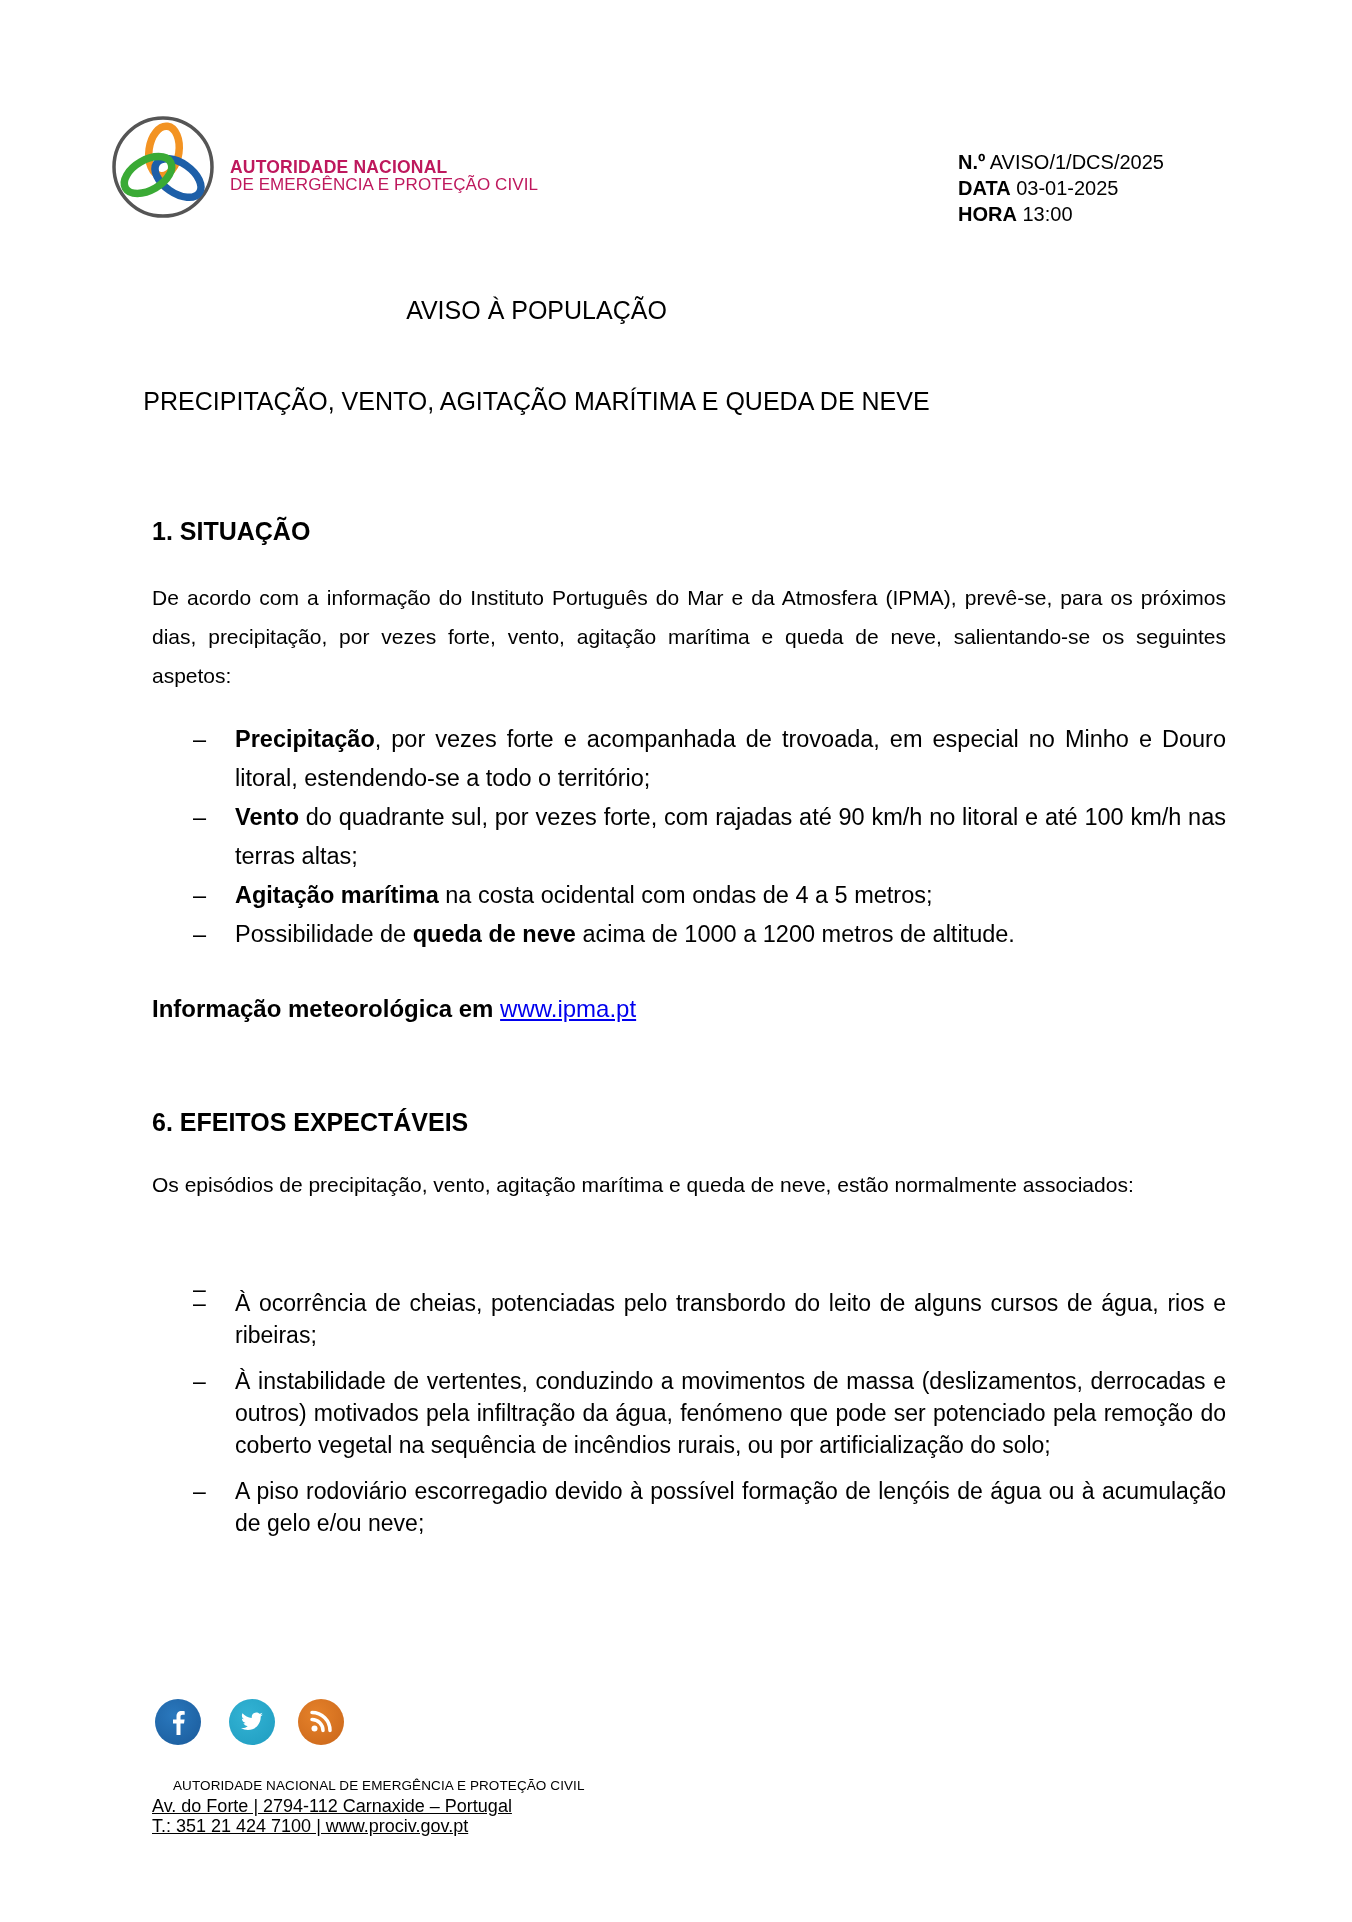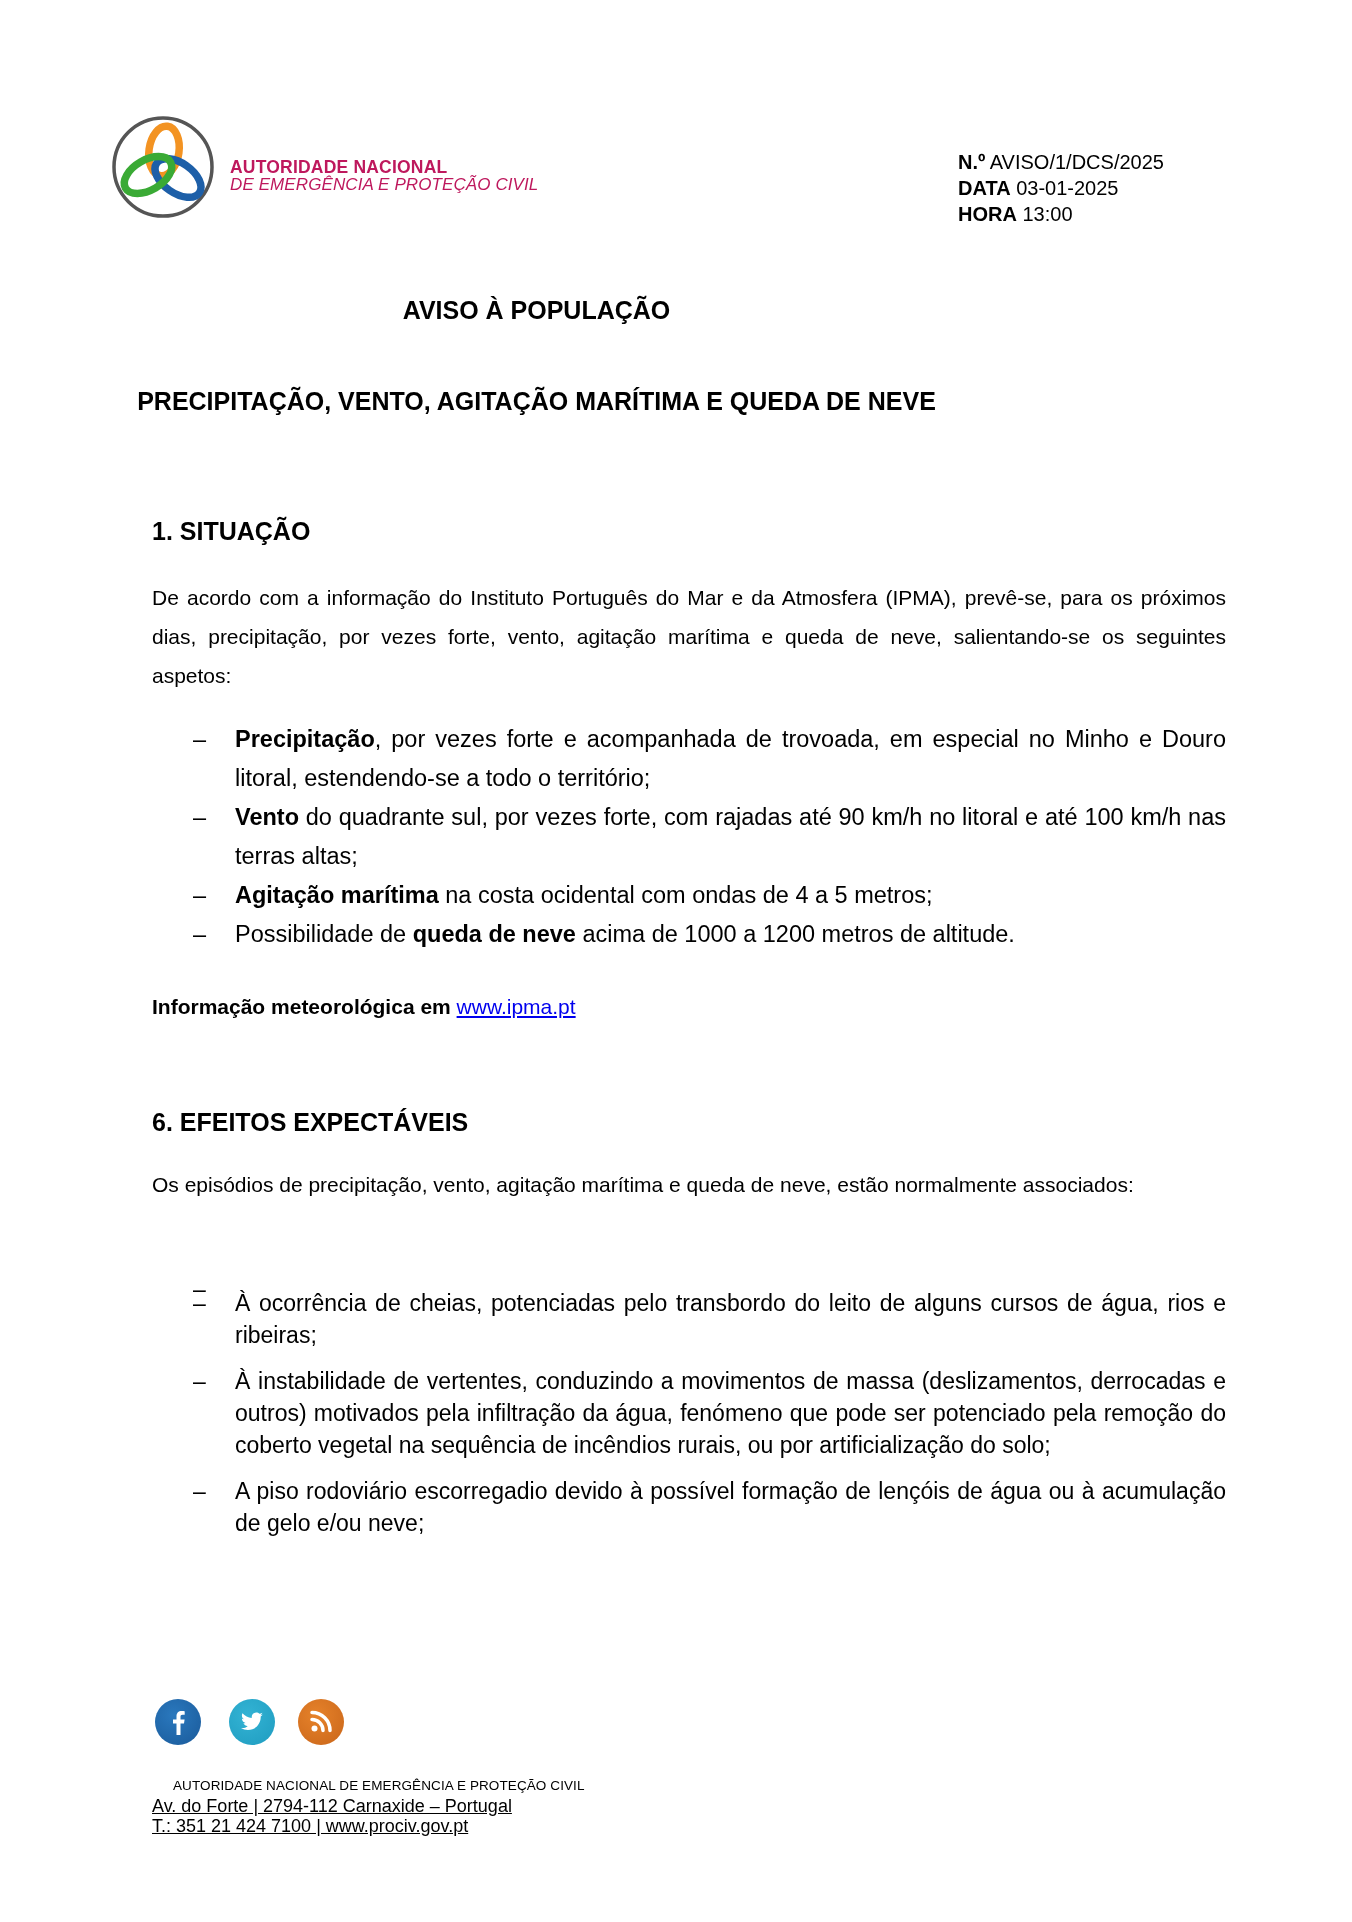--- a/index.html
+++ b/index.html
@@ -4,46 +4,46 @@
 <style>
   html, body { margin: 0; padding: 0; background: #ffffff; }
   body { width: 1352px; height: 1922px; position: relative; overflow: hidden;
          font-family: "Liberation Sans", sans-serif; color: #000; }
   .abs { position: absolute; }
 
   
   #logo { left: 111px; top: 115px; width: 104px; height: 104px; }
   #org-name { left: 230px; top: 158px; line-height: 18px; color: #be185d; }
   #org-name .l1 { font-weight: bold; font-size: 17.5px; letter-spacing: 0.2px; }
-  #org-name .l2 { font-size: 17px; letter-spacing: 0.1px; font-style: italic; }
+  #org-name .l2 { font-size: 17px; letter-spacing: 0.1px; }
 
   #meta { left: 958px; top: 149px; font-size: 20px; line-height: 26px; }
   #meta b { font-weight: bold; }
 
-  .title { left: 0; width: 1073px; text-align: center; font-weight: bold; font-size: 25px; }
+  .title { left: 0; width: 1073px; text-align: center; font-weight: normal; font-size: 25px; }
   #title1 { top: 296px; }
   #title2 { top: 387px; }
 
   .h { left: 152px; font-weight: bold; font-size: 25px; text-align: right; }
   #h1 { top: 517px; }
   #h2 { top: 1108px; }
 
   .para { left: 152px; width: 1074px; font-size: 21px; line-height: 39px; text-align: justify; }
   #para1 { top: 578px; }
   #para2 { top: 1166px; line-height: 37px; }
 
   .list { left: 152px; width: 1074px; margin: 0; padding: 0; list-style: none; }
   .list li { position: relative; padding-left: 83px; font-size: 23.5px; text-align: justify; }
   .list li .dash { position: absolute; left: 41px; top: 0; }
   #list1 { top: 720px; }
   #list1 li { line-height: 39px; }
   #list2 { top: 1273px; }
   #list2 li { line-height: 32px; margin-bottom: 14px; font-size: 23px; }
 
-  #info { left: 152px; top: 995px; font-size: 21px; font-weight: bold; }
+  #info { left: 152px; top: 995px; font-size: 24px; font-weight: bold; }
   #info a { color: #0000ee; text-decoration: underline; font-weight: normal; }
 
   
   .social { top: 1699px; width: 46px; height: 46px; border-radius: 50%; }
   #fb { left: 155px; background: radial-gradient(circle at 40% 35%, #2a78bd, #1a5a9a); }
   #tw { left: 229px; background: radial-gradient(circle at 40% 35%, #33b3d4, #1f9cc0); }
   #rss { left: 298px; background: radial-gradient(circle at 40% 35%, #e6822a, #c9661a); }
   .social svg { width: 46px; height: 46px; display: block; }
 
   #footer { left: 152px; top: 1776px; color: #000; }

